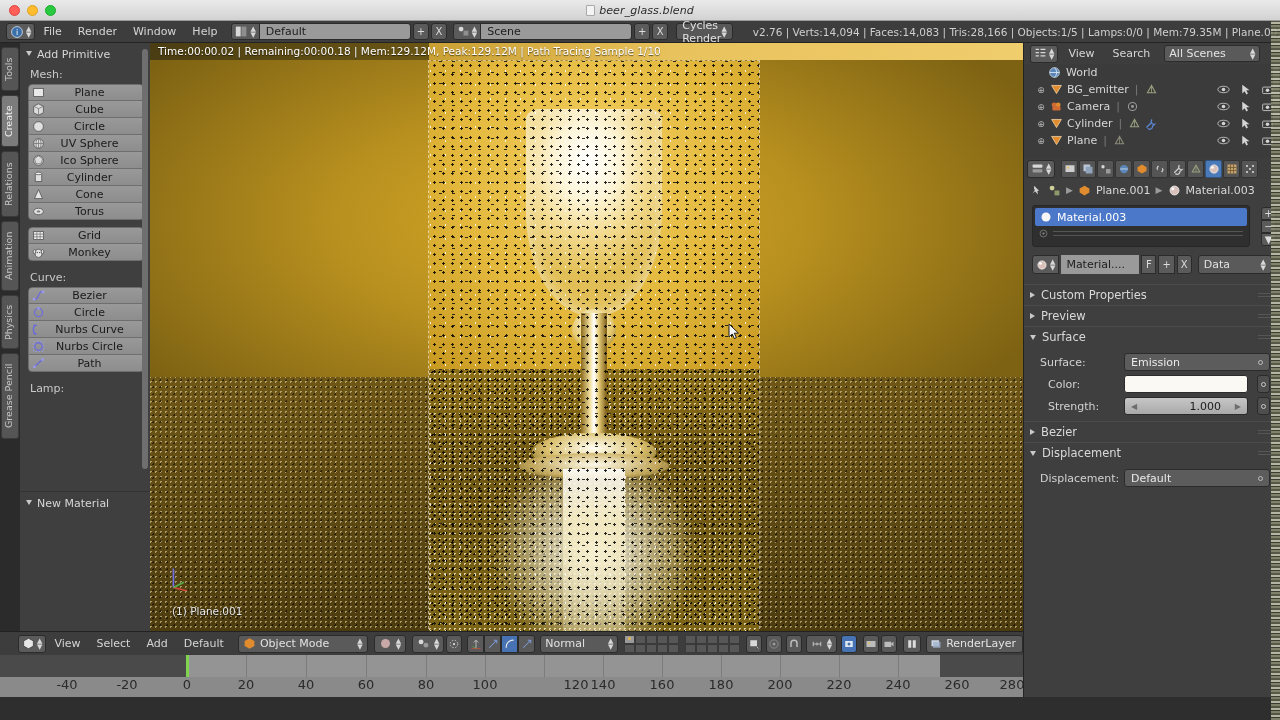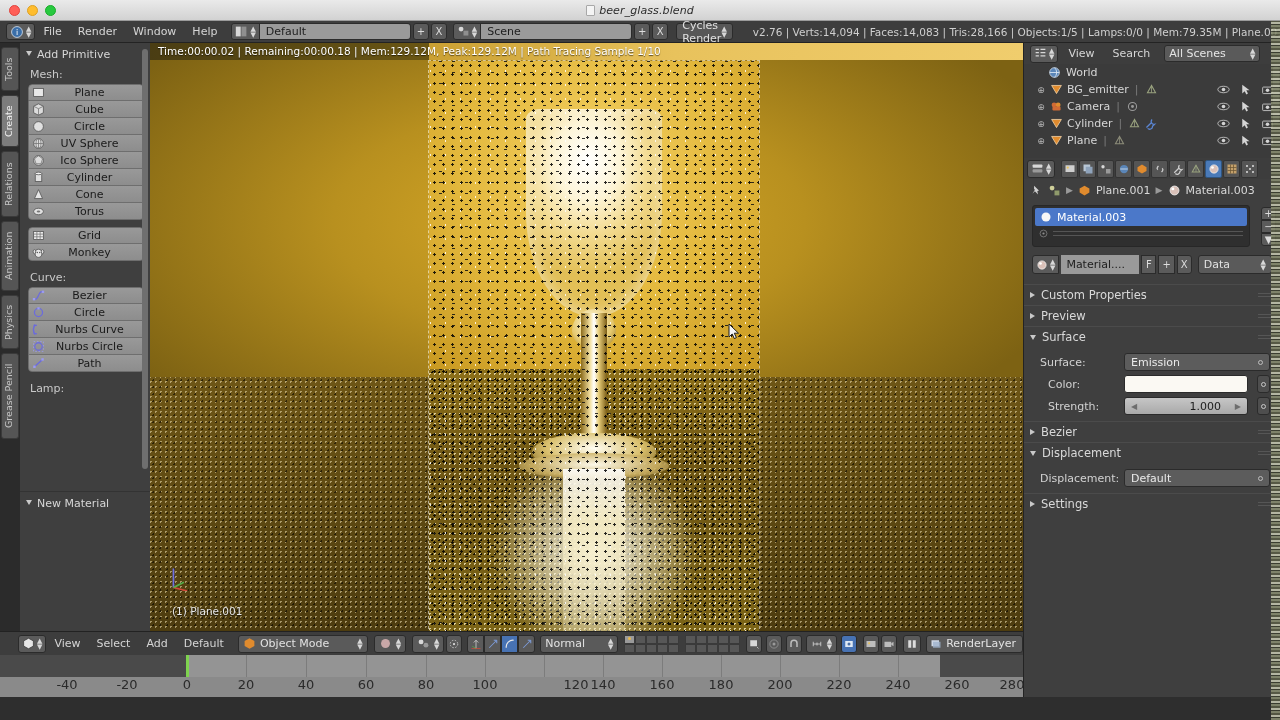--- a/index.html
+++ b/index.html
@@ -1220,21 +1220,16 @@
       <span class="grip"></span>
     </div>
     <div class="prop-row" style="margin-top:4px">
       <span class="prop-label">Displacement:</span>
       <span class="prop-val">
         <span>Default</span>
         <span style="position:absolute;right:6px;width:5px;height:5px;border:1px solid #bdbdbd;border-radius:50%"></span>
       </span>
     </div>
 
-    <div class="sec-head" style="margin-top:4px">
-      <span class="tri tri-right"></span>
-      <span>Settings</span>
-      <span class="grip"></span>
-    </div>
   </div>
 
   <div class="glitch"></div>
 </div>
 
 </body></html>

